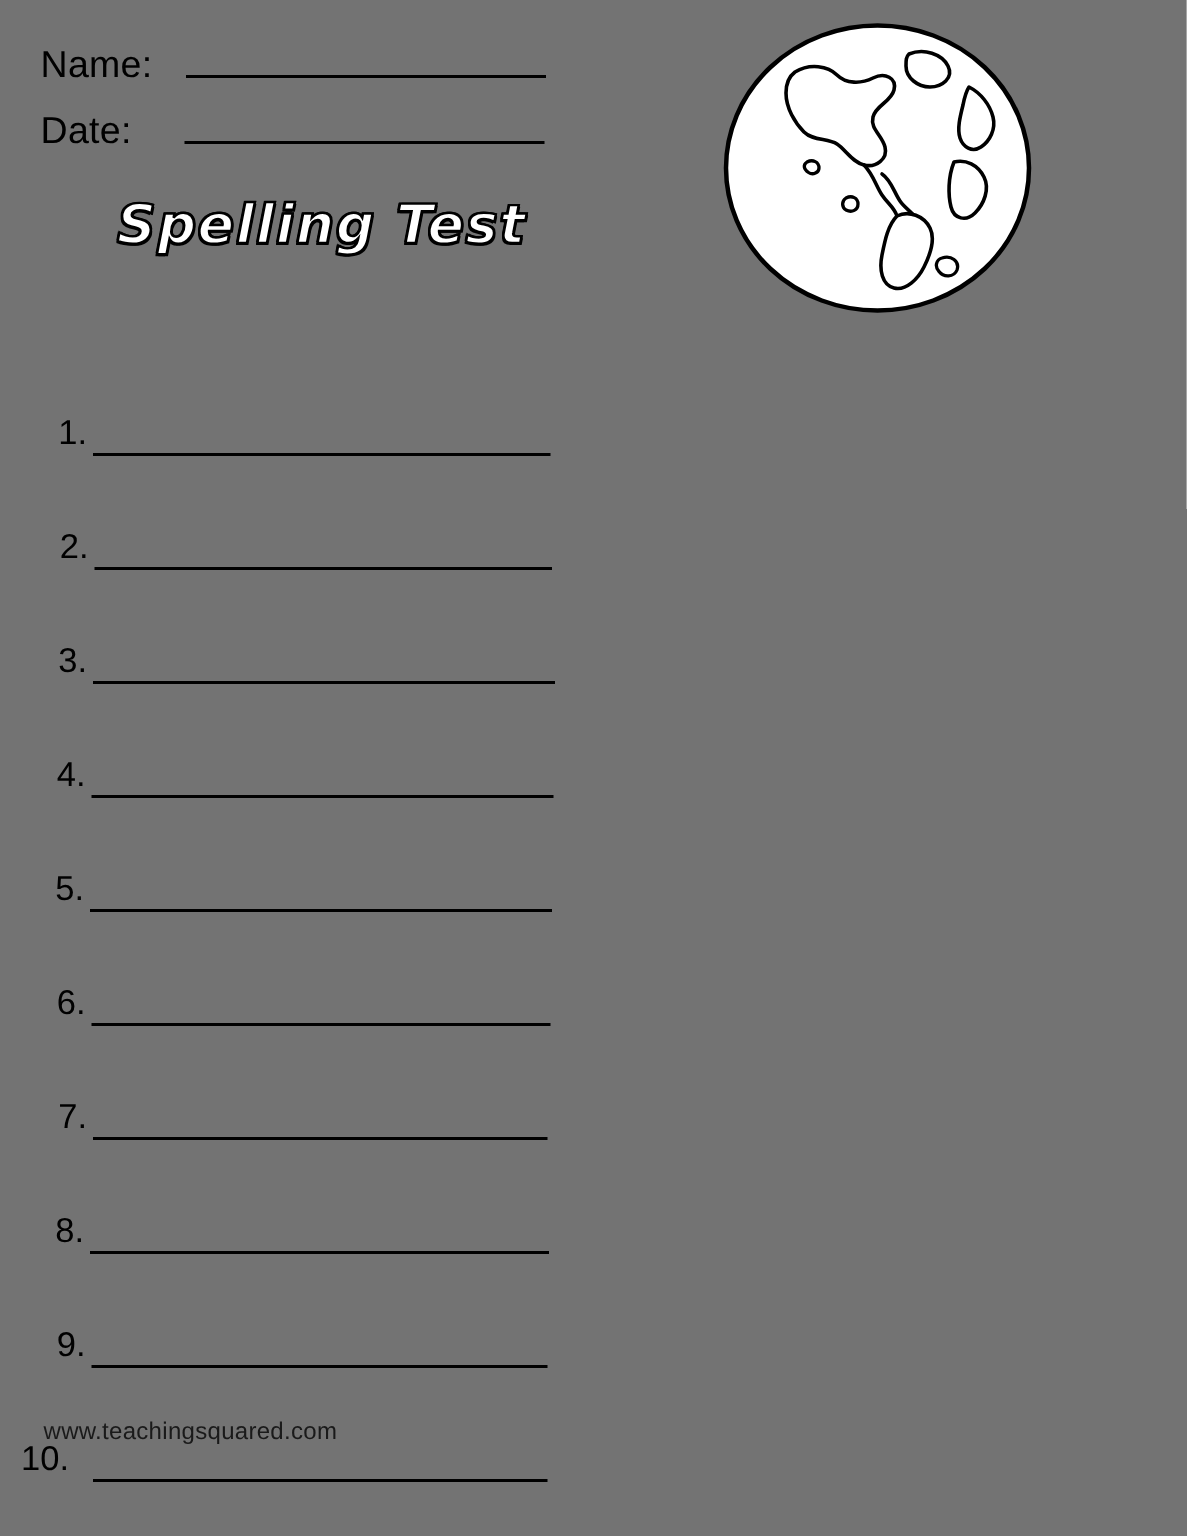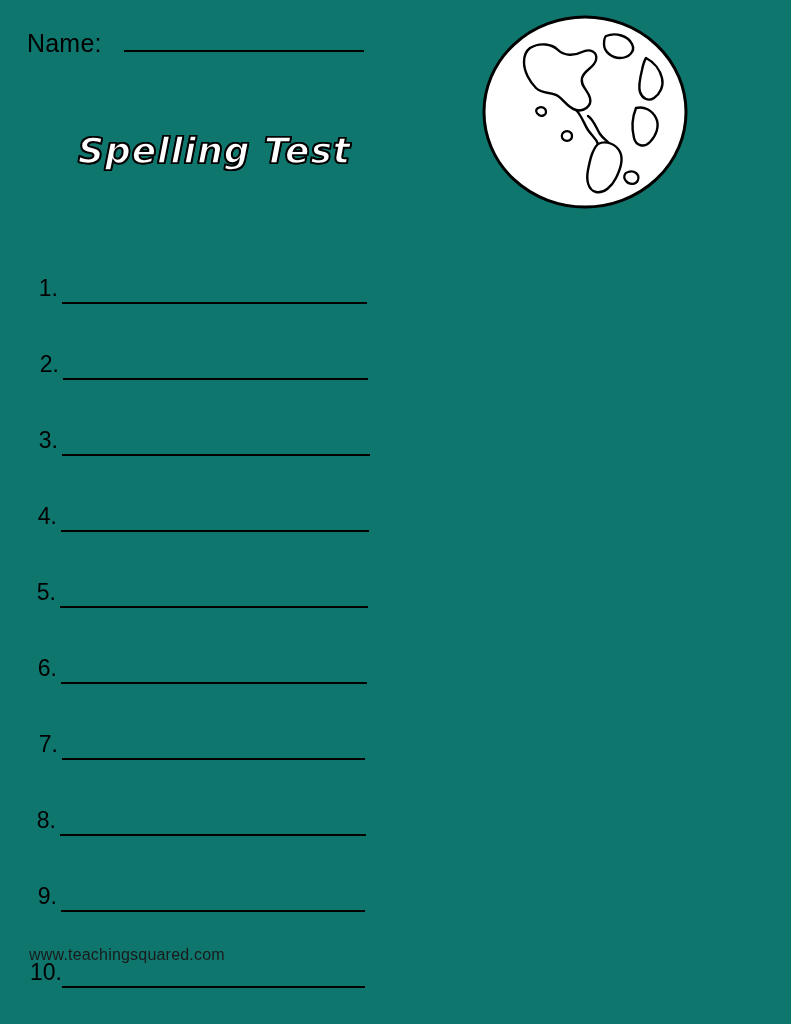--- a/index.html
+++ b/index.html
@@ -12,21 +12,21 @@
     height: 1024px;
     position: relative;
     font-family: "Liberation Sans", sans-serif;
     color: #000000;
     overflow: hidden;
   }
 
   .page {
     position: absolute;
     inset: 0;
-    background: #0f766e;
+    background: #737373;
     text-decoration: underline;
   }
 
   
   .field-row {
     position: absolute;
     display: flex;
     align-items: flex-end;
   }
   .field-label {
@@ -127,20 +127,24 @@
 </head>
 <body>
 
 <div class="page">
 
   <div class="field-row" id="name-row">
     <span class="field-label">Name:</span>
     <span class="field-rule"></span>
   </div>
 
+  <div class="field-row" id="date-row">
+    <span class="field-label">Date:</span>
+    <span class="field-rule"></span>
+  </div>
 
   <div class="title">Spelling Test</div>
 
   <div class="globe">
     <svg viewBox="0 0 214 200" width="214" height="200" fill="none" xmlns="http://www.w3.org/2000/svg">
       <ellipse cx="107" cy="100" rx="101" ry="95" stroke="#000" stroke-width="3" fill="#fff"></ellipse>
 
       <path d="M52 36 C62 30 74 32 80 38 C86 44 96 44 104 40 C112 36 120 40 118 48
                C116 56 106 58 104 66 C102 74 110 78 112 86 C114 94 106 100 98 98
                C90 96 86 88 80 84 C74 80 64 82 58 76 C52 70 46 60 46 50
@@ -227,21 +231,21 @@
 
     <div class="line-row">
       <div class="inner" style="left:61px; width:304px;">
         <span class="line-num" style="margin-right:4px;">9.</span>
         <span class="line-rule" style="width:304px;"></span>
       </div>
     </div>
 
     <div class="line-row">
       <div class="inner" style="left:62px; width:303px;">
-        <span class="line-num" style="margin-right:0;">10.</span>
+        <span class="line-num" style="margin-right:16px;">10.</span>
         <span class="line-rule" style="width:303px;"></span>
       </div>
     </div>
 
   </div>
 
   <div class="footer">www.teachingsquared.com</div>
 
 </div>
 

